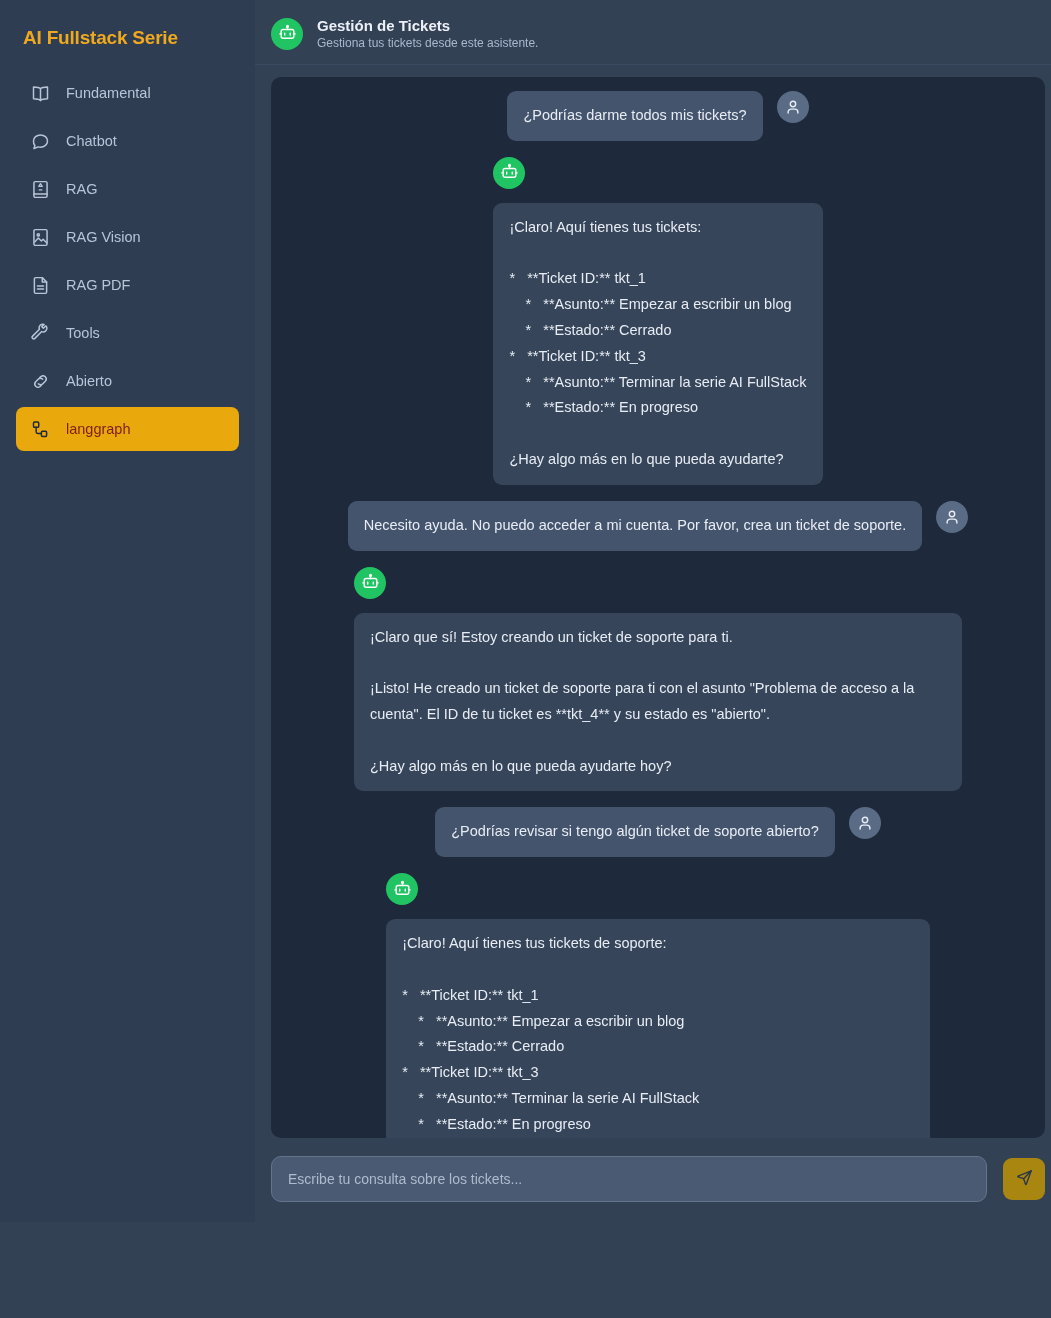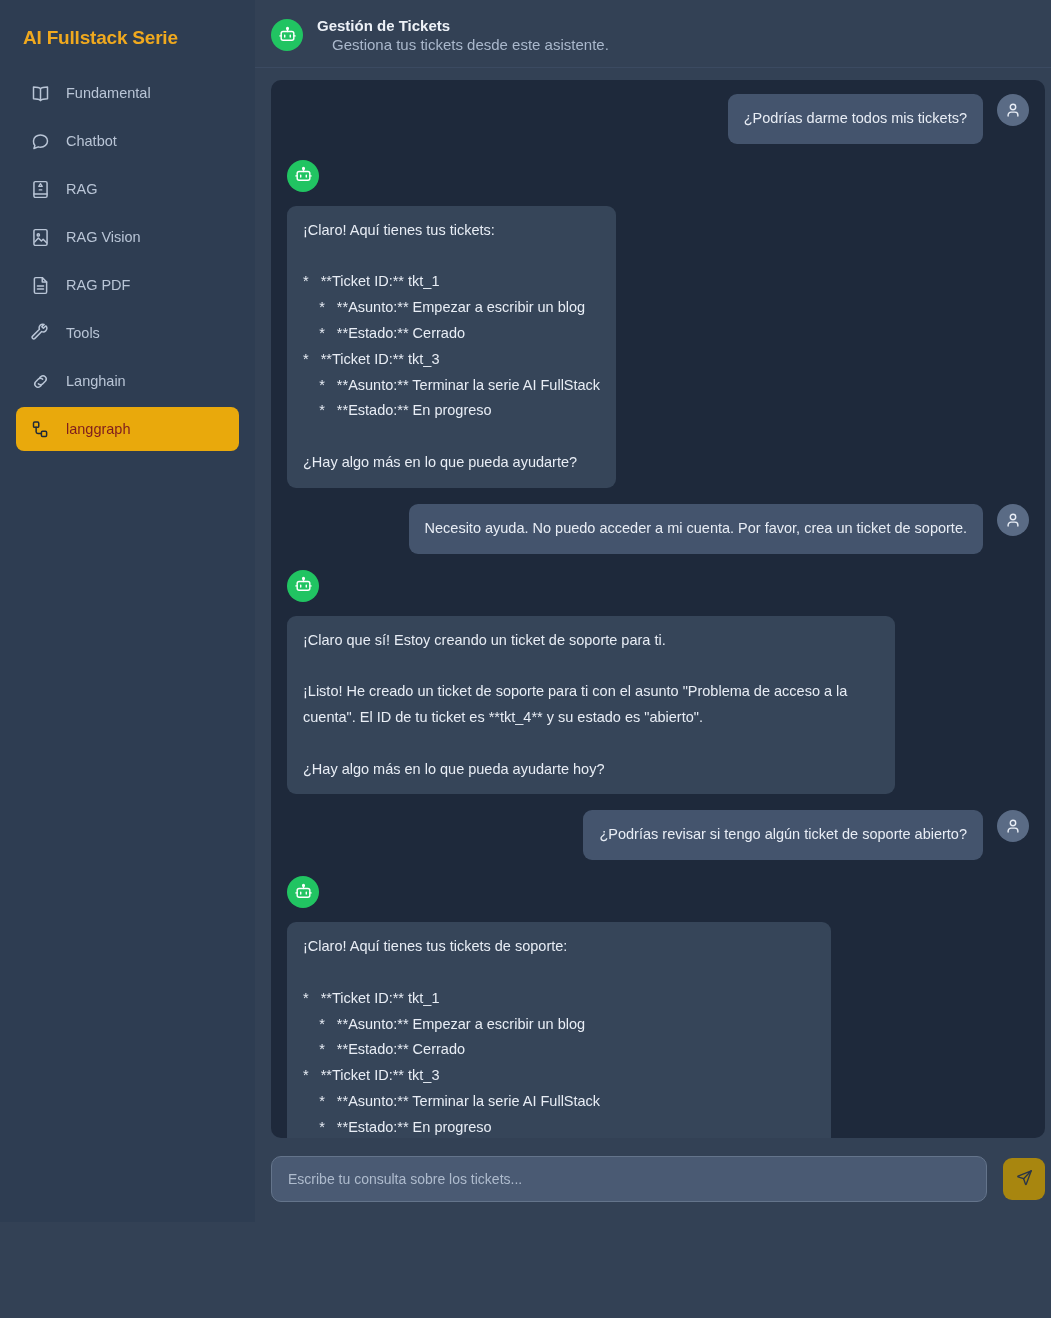--- a/index.html
+++ b/index.html
@@ -84,36 +84,36 @@
   .avatar.user { background: #5a6b85; }
   .avatar.user svg { width: 18px; height: 18px; }
   .header-text { display: flex; flex-direction: column; gap: 2px; }
   .header-title {
     color: #edf1f7;
     font-size: 15px;
     font-weight: bold;
   }
   .header-sub {
     color: #aab8cc;
-    font-size: 15px;
-    margin-left: 15px;
+    font-size: 12px;
   }
 
   
   .chat-panel {
     margin: 12px 6px 0 16px;
     background: #1e293b;
     border-radius: 10px;
     flex: 1;
     min-height: 0;
     overflow: hidden;
     padding: 14px 16px 18px 16px;
     display: flex;
     flex-direction: column;
     gap: 16px;
+    align-items: center;
   }
   .row { display: flex; align-items: flex-start; gap: 14px; }
   .row.bot { justify-content: flex-start; flex-direction: column; }
   .row.user { justify-content: flex-end; }
   .bubble {
     border-radius: 9px;
     padding: 12px 16px;
     font-size: 14.5px;
     line-height: 1.78;
     color: #e8edf5;
@@ -232,21 +232,21 @@
         <span>Tools</span>
       </div>
 
       <div class="nav-item">
         <span class="ico">
           <svg viewBox="0 0 24 24" fill="none" stroke="#b9c5d6" stroke-width="1.7" stroke-linecap="round" stroke-linejoin="round">
               <path d="M9.5 14.5a3.6 3.6 0 0 0 5.2 0l3-3a3.7 3.7 0 0 0-5.2-5.2l-1.3 1.3"></path>
               <path d="M14.5 9.5a3.6 3.6 0 0 0-5.2 0l-3 3a3.7 3.7 0 0 0 5.2 5.2l1.3-1.3"></path>
             </svg>
         </span>
-        <span>Langhain</span>
+        <span>Abierto</span>
       </div>
 
       <div class="nav-item active">
         <span class="ico">
           <svg viewBox="0 0 24 24" fill="none" stroke="#1f2937" stroke-width="1.7" stroke-linecap="round" stroke-linejoin="round">
               <rect x="4" y="3.5" width="6" height="6" rx="1.3"></rect>
               <rect x="13" y="14" width="6" height="6" rx="1.3"></rect>
               <path d="M7 9.5v5a2 2 0 0 0 2 2h4"></path>
             </svg>
         </span>

